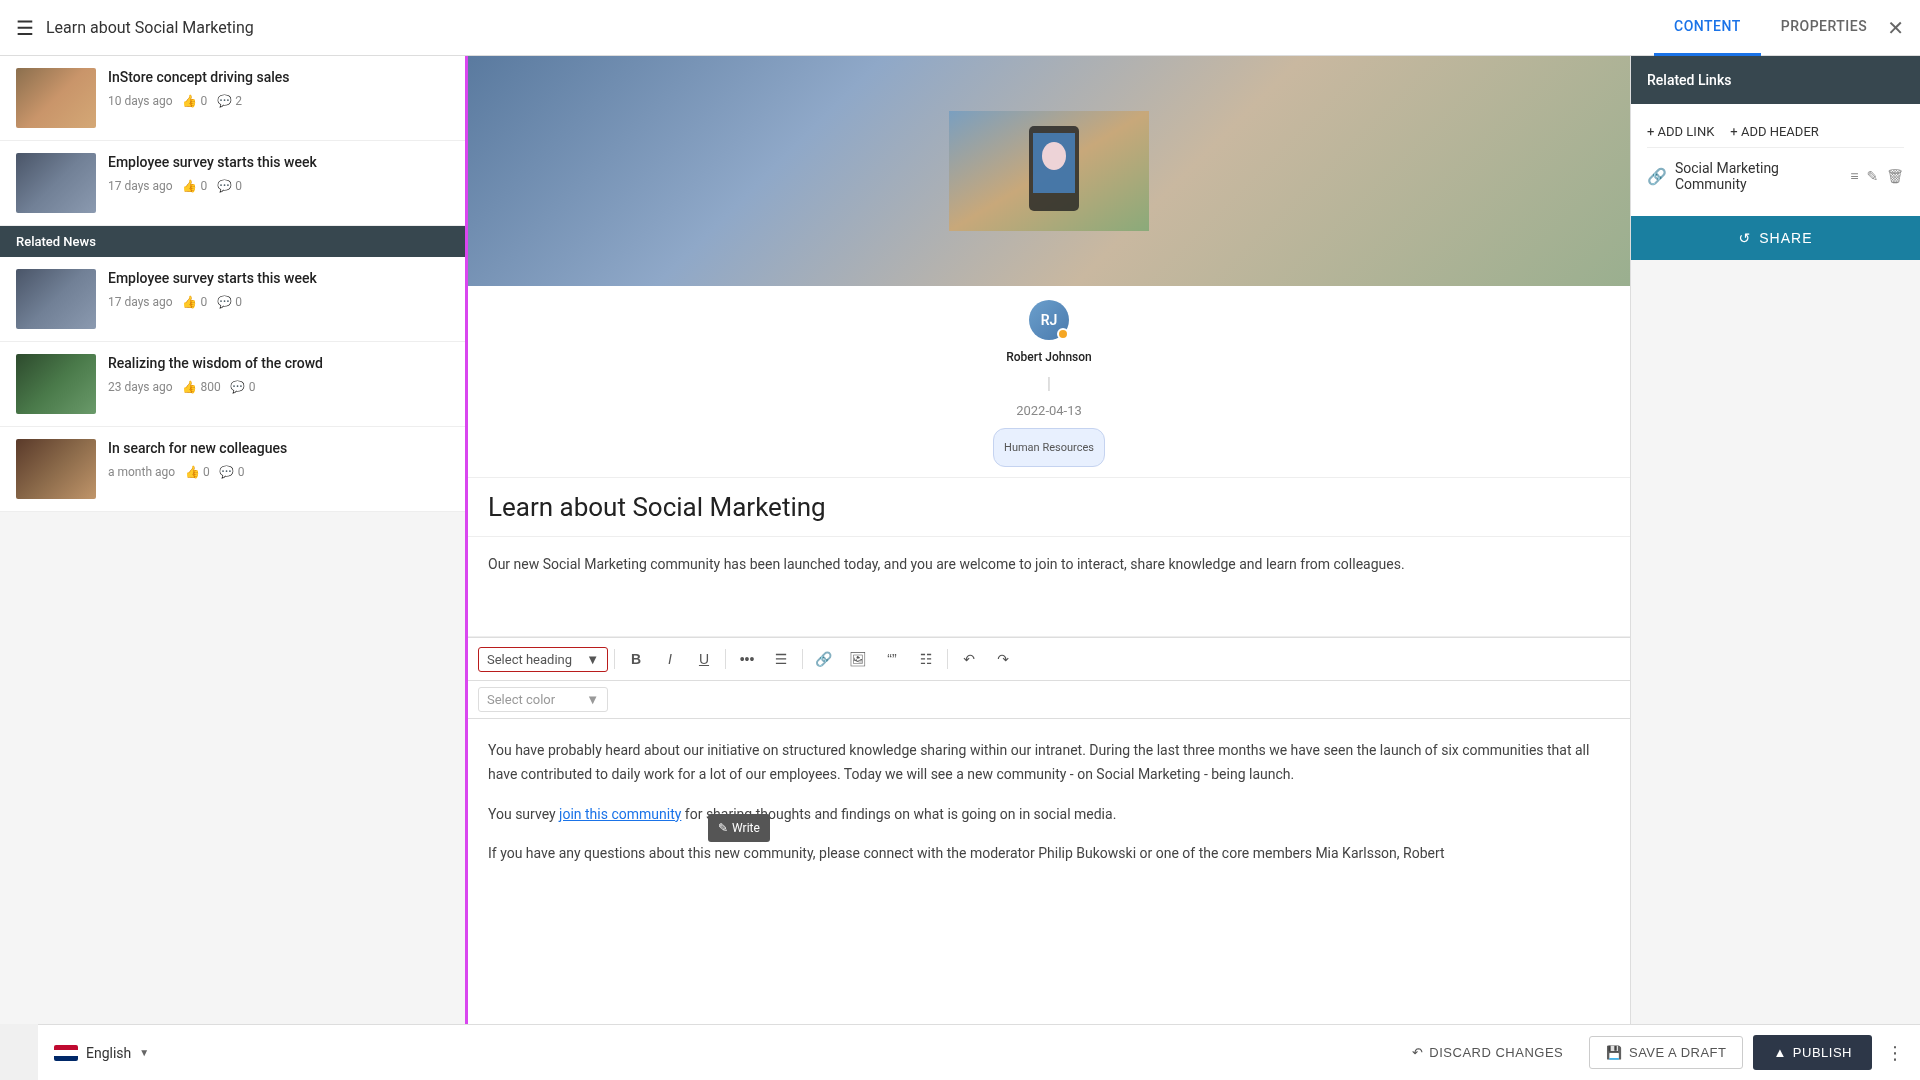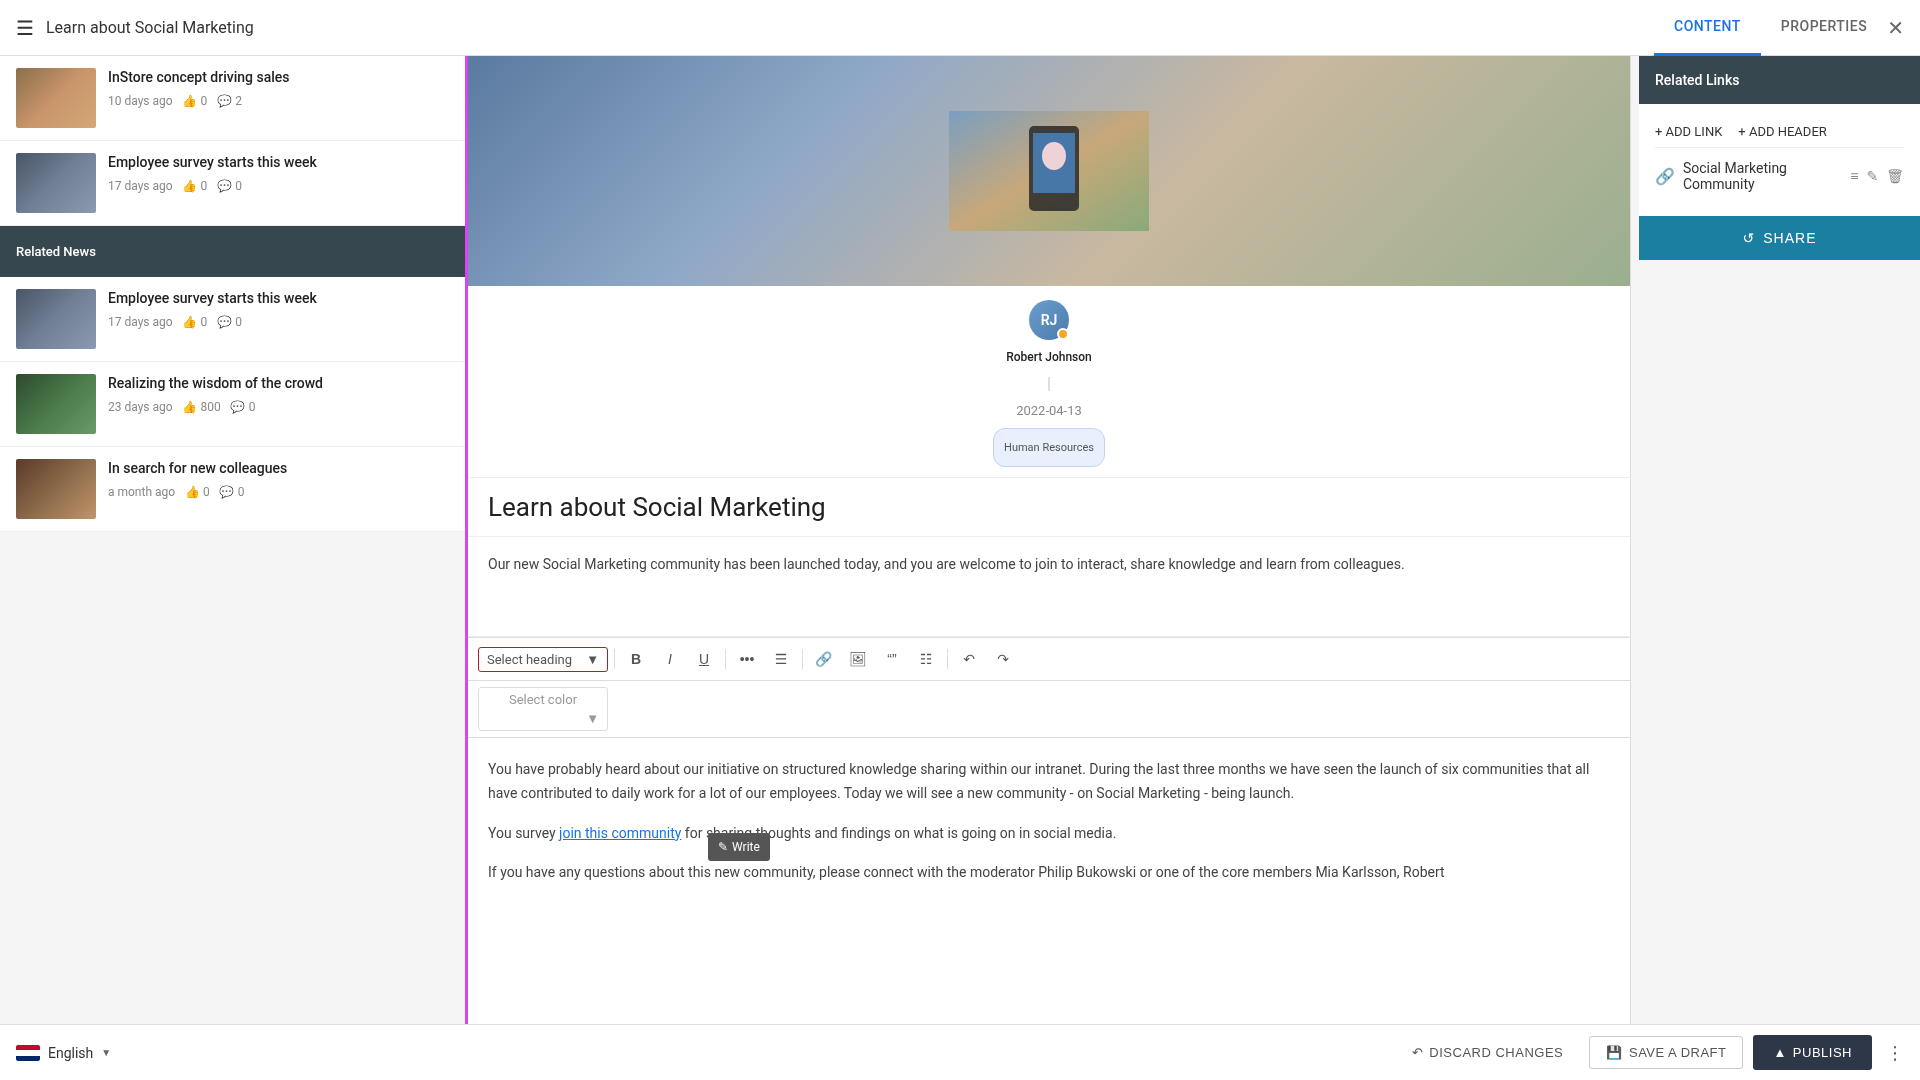--- a/index.html
+++ b/index.html
@@ -29,21 +29,21 @@
     .left-sidebar { width: 468px; background: #f5f5f5; overflow-y: auto; flex-shrink: 0; border-right: 3px solid #d946ef; }
 
     .news-item { display: flex; gap: 12px; padding: 12px 16px; background: #fff; border-bottom: 1px solid #eee; cursor: pointer; }
     .news-thumb { width: 80px; height: 60px; object-fit: cover; flex-shrink: 0; background: #ccc; border-radius: 2px; overflow: hidden; }
     .news-content { flex: 1; }
     .news-title { font-size: 14px; color: #222; font-weight: 500; line-height: 1.4; margin-bottom: 6px; }
     .news-meta { display: flex; align-items: center; gap: 10px; font-size: 12px; color: #888; }
     .news-meta-item { display: flex; align-items: center; gap: 3px; }
 
     .related-news-header {
-      background: #37474f; color: #fff; padding: 18px 16px;
+      background: #37474f; color: #fff; padding: 8px 16px;
       font-size: 13px; font-weight: 500;
     }
 
     
     .center-content { flex: 1; overflow-y: auto; background: #fff; }
 
     .article-hero { width: 100%; height: 230px; background: #888; overflow: hidden; position: relative; }
     .article-hero-bg {
       width: 100%; height: 100%;
       background: linear-gradient(135deg, #5a7a9f 0%, #8fa8c8 30%, #c9b8a0 60%, #9aaf8f 100%);
@@ -92,36 +92,36 @@
     }
     .toolbar-divider { width: 1px; height: 20px; background: #ddd; margin: 0 2px; }
 
     .color-toolbar {
       border-bottom: 1px solid #ddd; padding: 6px 10px; display: flex; align-items: center; gap: 6px;
       background: #fff;
     }
     .color-select {
       display: flex; align-items: center; gap: 4px; padding: 4px 8px;
       border: 1px solid #ddd; border-radius: 3px; font-size: 13px; color: #999; cursor: pointer;
-      background: #fff; min-width: 130px; flex-direction: column;
+      background: #fff; min-width: 130px;
     }
 
     .article-body { padding: 20px; font-size: 14px; color: #444; line-height: 1.7; }
     .article-body p { margin-bottom: 16px; }
     .article-body a { color: #1a73e8; text-decoration: underline; }
 
     
     .write-tooltip {
       display: inline-flex; align-items: center; gap: 4px;
       background: #555; color: #fff; font-size: 12px; padding: 4px 10px; border-radius: 3px;
       position: absolute; z-index: 10;
     }
 
     
-    .right-sidebar { width: 290px; background: #f5f5f5; flex-shrink: 0; border-left: 1px solid #ddd; overflow-y: auto; padding-left: 8px; }
+    .right-sidebar { width: 290px; background: #f5f5f5; flex-shrink: 0; border-left: 1px solid #ddd; overflow-y: auto; }
 
     .related-links-header {
       background: #37474f; color: #fff; padding: 16px 16px;
       font-size: 14px; font-weight: 500;
     }
 
     .related-links-body { background: #fff; padding: 12px 16px; }
     .add-link-row { display: flex; gap: 16px; align-items: center; padding: 8px 0; border-bottom: 1px solid #eee; }
     .add-link-btn { display: flex; align-items: center; gap: 4px; font-size: 13px; color: #333; cursor: pointer; }
 
@@ -134,21 +134,21 @@
     .share-btn {
       background: #1a7fa0; color: #fff; width: calc(100% - 0px); padding: 14px;
       display: flex; align-items: center; justify-content: center; gap: 8px;
       font-size: 14px; font-weight: 500; cursor: pointer; border: none; letter-spacing: 1px;
       text-transform: uppercase;
     }
 
     
     .bottom-bar {
       display: flex; align-items: center; background: #fff; height: 56px;
-      border-top: 1px solid #ddd; padding: 0 16px; gap: 12px; flex-shrink: 0;
+      border-top: 1px solid #ddd; padding: 0 16px; gap: 12px; flex-shrink: 0; margin-left: 38px;
     }
     .lang-selector { display: flex; align-items: center; gap: 8px; font-size: 14px; color: #333; cursor: pointer; }
     .flag { width: 24px; height: 16px; background: linear-gradient(180deg, #bf0a30 33%, #fff 33%, #fff 66%, #002868 66%); border-radius: 2px; display: inline-block; }
     .lang-chevron { font-size: 10px; color: #666; }
 
     .bottom-actions { display: flex; align-items: center; gap: 10px; margin-left: auto; }
     .discard-btn {
       display: flex; align-items: center; gap: 6px; font-size: 13px; color: #555;
       cursor: pointer; padding: 8px 16px; border: none; background: transparent;
       text-transform: uppercase; font-weight: 500; letter-spacing: 0.5px;

